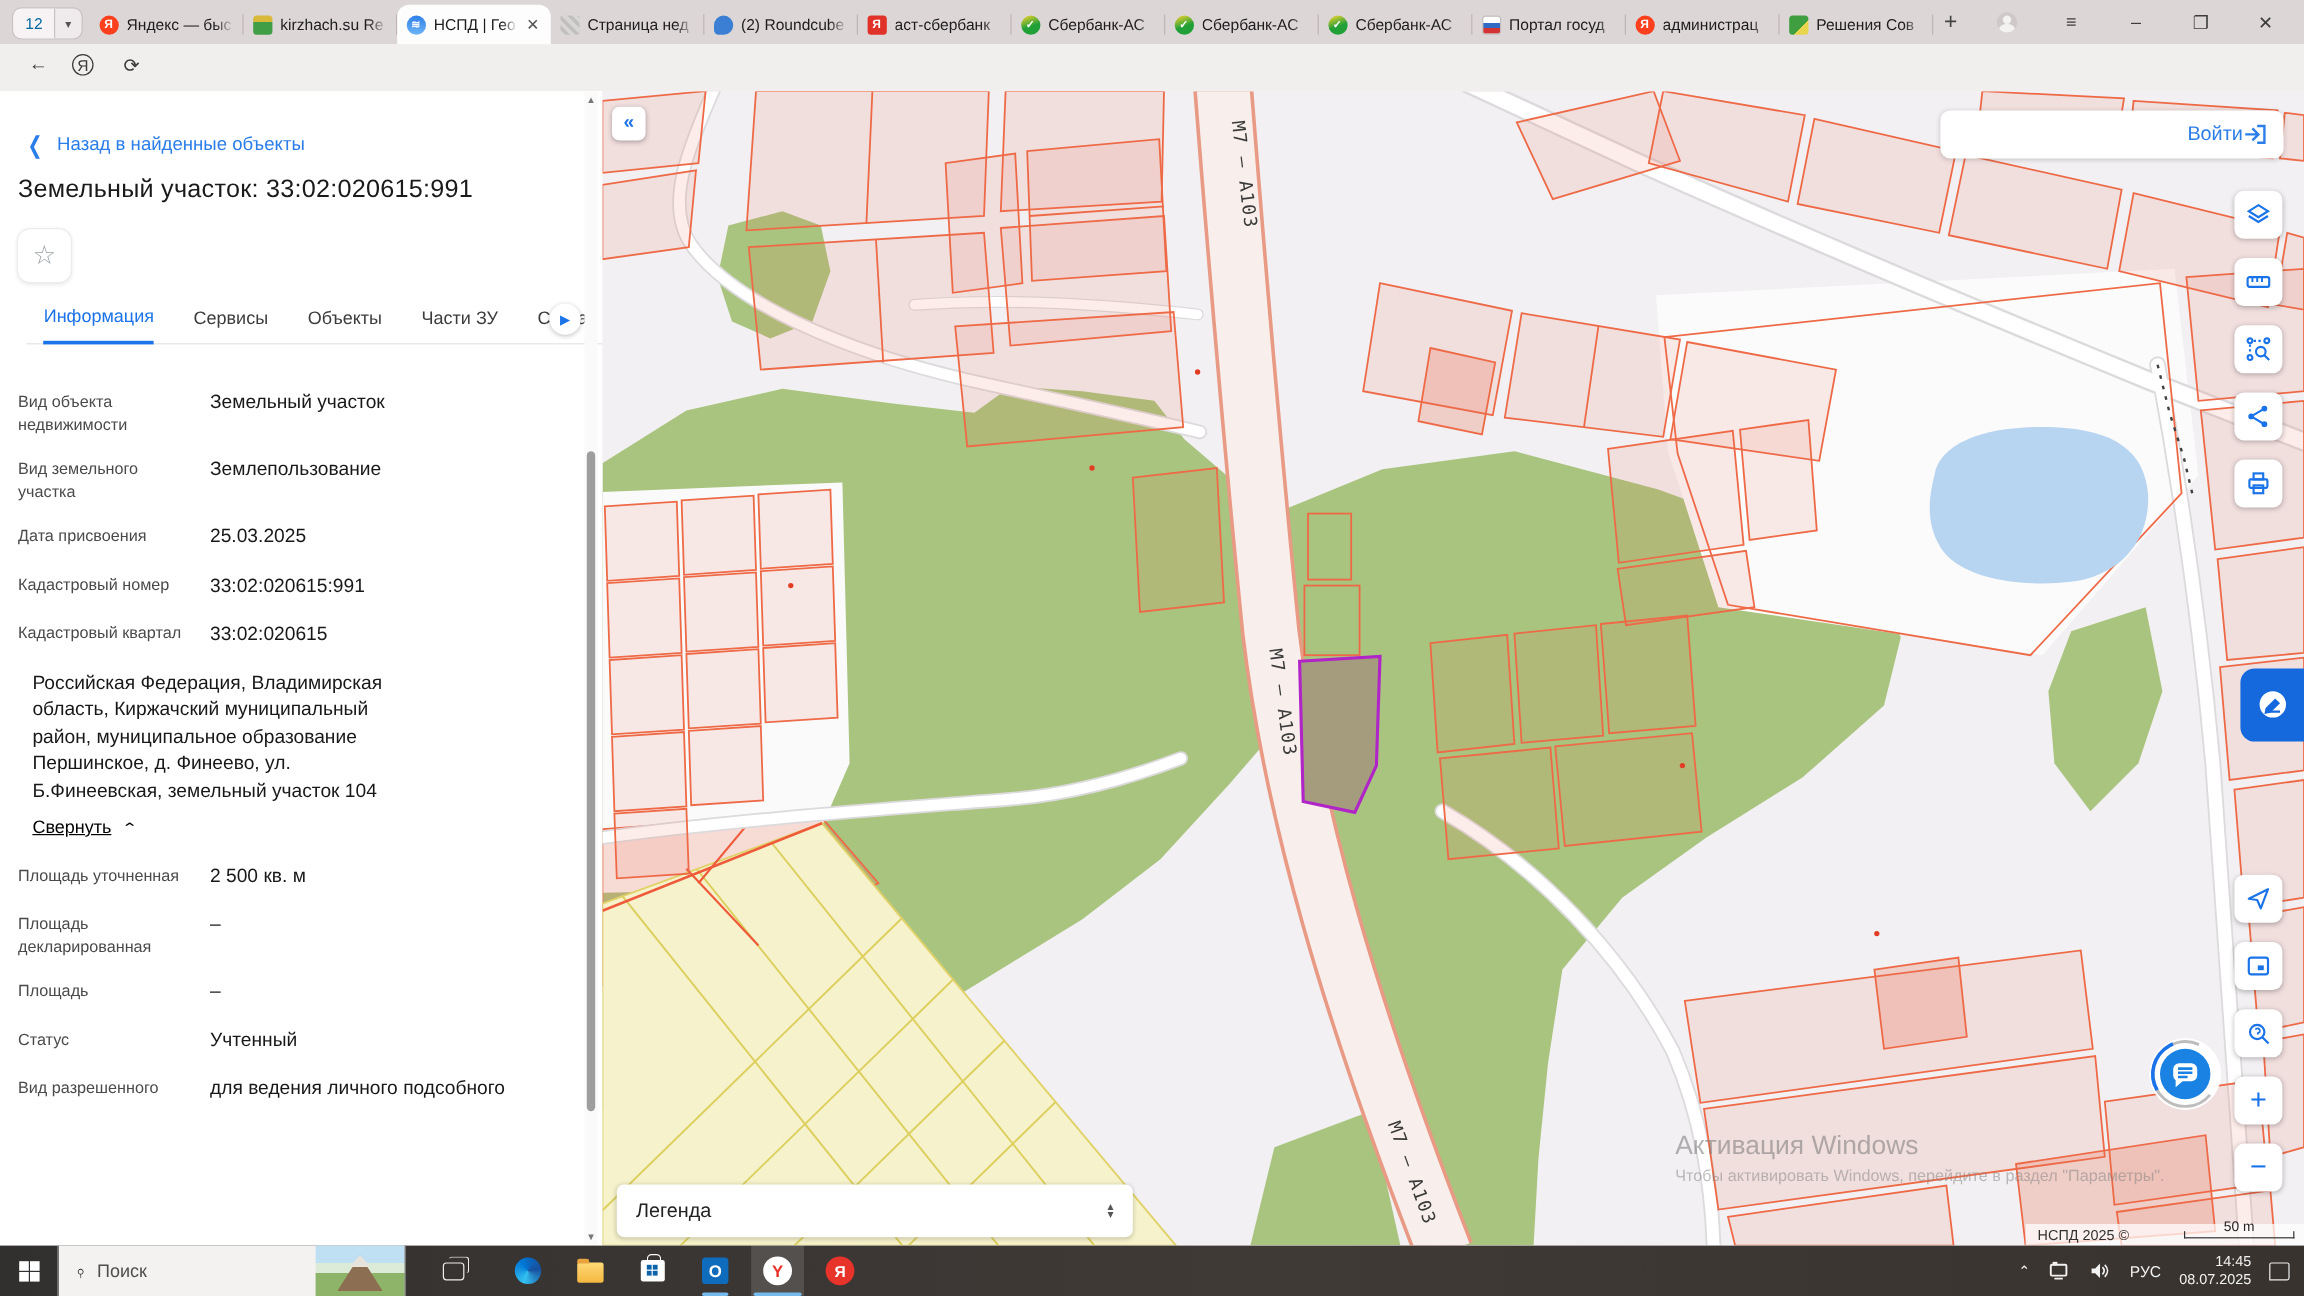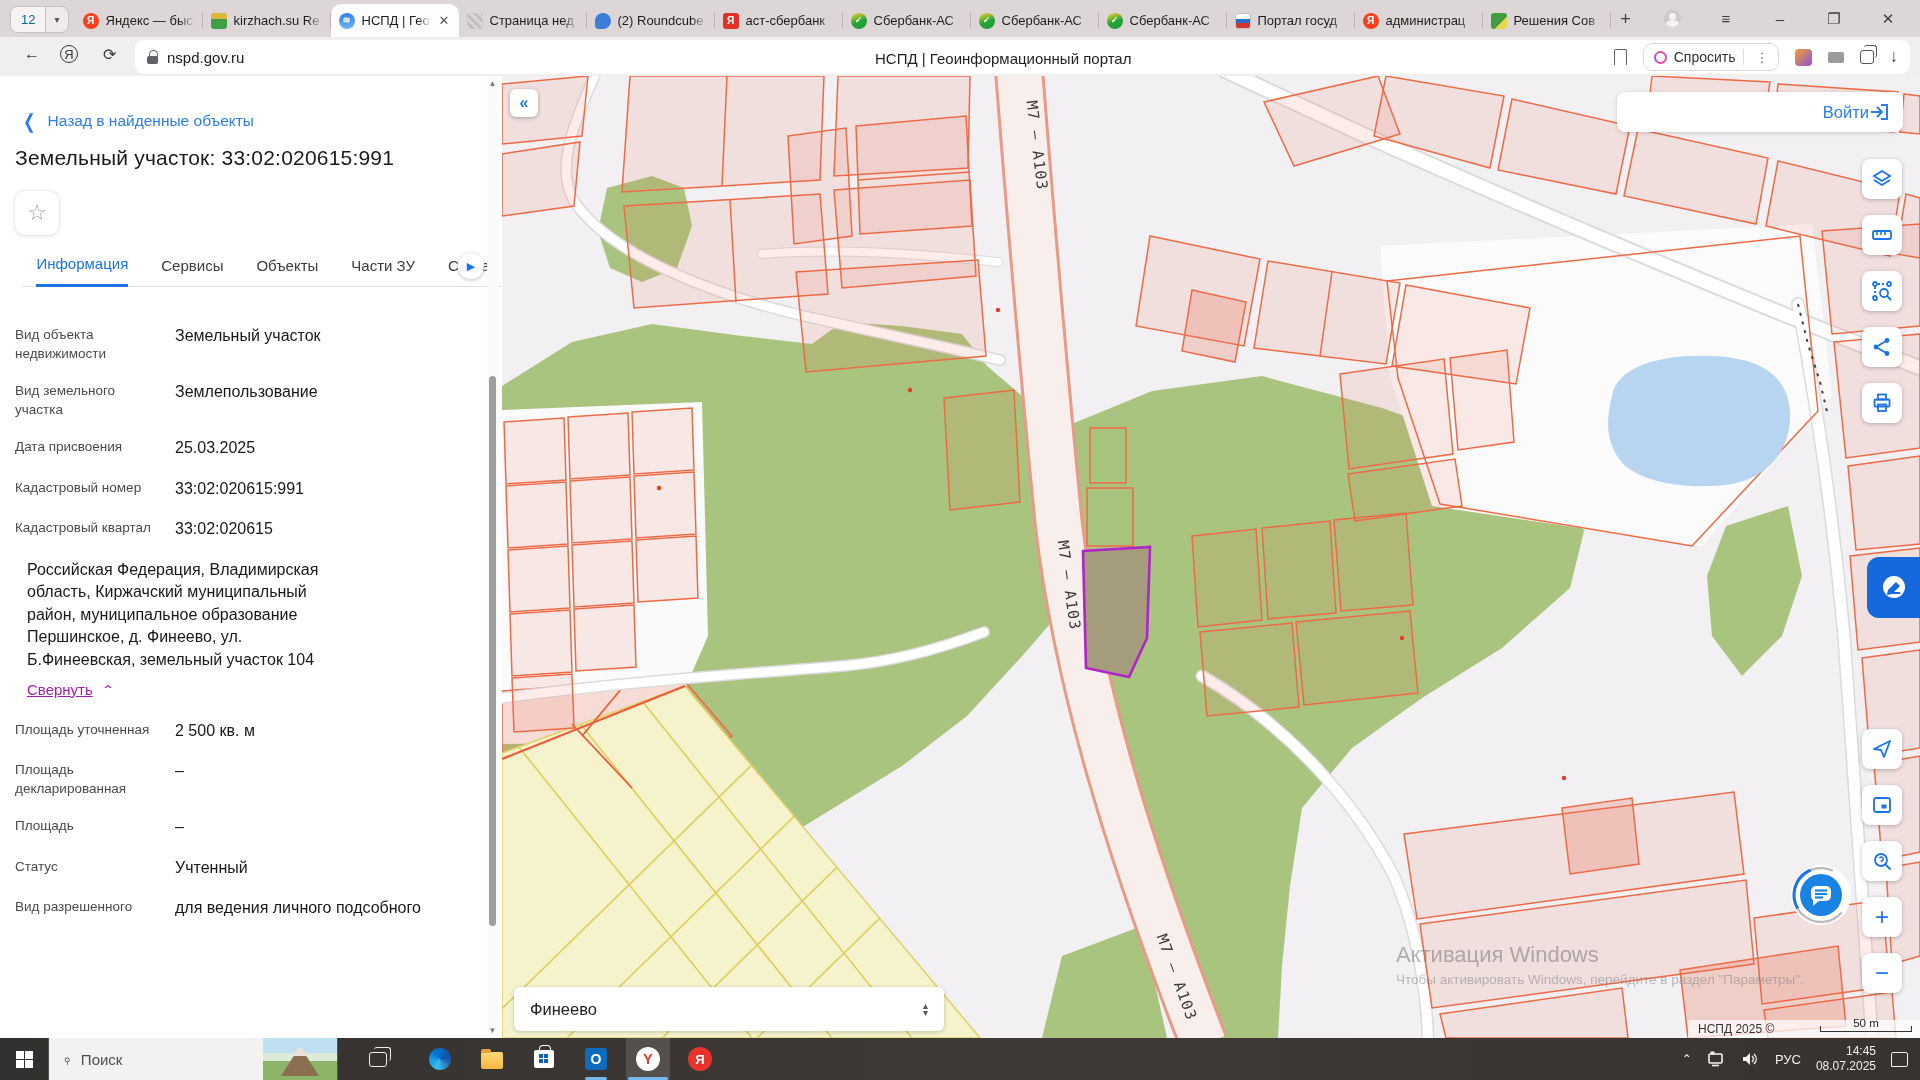--- a/index.html
+++ b/index.html
@@ -87,21 +87,21 @@
   .ptab{font-size:15px;color:#3c3c3c;padding-bottom:12px;white-space:nowrap;}
   .ptab.active{color:#1a73e8;border-bottom:3px solid #1a73e8;margin-bottom:-1px;}
   .ptab.trunc{width:42px;overflow:hidden;}
   .ptab-next{position:absolute;right:18px;bottom:7px;width:26px;height:26px;border-radius:50%;background:#fff;
     box-shadow:0 1px 4px rgba(0,0,0,.25);display:flex;align-items:center;justify-content:center;
     color:#1a73e8;font-size:11px;}
   .fields{padding:38px 0 0 15px;}
   .frow{display:flex;margin-bottom:18px;}
   .flabel{width:148px;flex:none;font-size:13.5px;line-height:19px;color:#4a4a4a;}
   .fval{margin-left:12px;width:292px;font-size:16px;line-height:22.5px;color:#181818;}
-  .collapse-link{margin-top:8px;color:#a21caf;font-size:15px;display:flex;align-items:center;gap:10px;}
+  .collapse-link{margin-top:8px;color:#000000;font-size:15px;display:flex;align-items:center;gap:10px;}
   .collapse-link u{text-decoration:underline;}
   .collapse-link .up{font-size:12px;transform:scaleX(1.4);}
   .pscroll{position:absolute;right:4px;top:0;width:11px;height:962px;background:#fafafa;}
   .pscroll .thumb{position:absolute;left:2px;width:7px;border-radius:4px;background:#9e9e9e;top:300px;height:550px;}
   .pscroll .arr{position:absolute;left:0;width:11px;text-align:center;font-size:8px;color:#777;}
 
   
   .map{position:relative;flex:1;height:962px;overflow:hidden;background:#f2f0f2;}
   .map svg.base{position:absolute;left:0;top:0;}
   .collapse-btn{position:absolute;left:8px;top:13px;width:28px;height:28px;border-radius:6px;background:#fff;
@@ -236,38 +236,20 @@
       <span class="ic">–</span>
       <span class="ic">❐</span>
       <span class="ic">✕</span>
     </div>
   </div>
 
   <div class="addrbar">
     <span class="nav-ic" style="left:24px">←</span>
     <span class="nav-ic" style="left:60px;font-size:13px;border:1.5px solid #3a3a3a;border-radius:50%;width:18px;height:18px;display:flex;align-items:center;justify-content:center;">Я</span>
     <span class="nav-ic" style="left:103px">⟳</span>
-    <div class="addr-field">
-      <span class="lock"></span>
-      <span class="url">nspd.gov.ru</span>
-      <span class="page-title-center">НСПД | Геоинформационный портал</span>
-      <div class="addr-right">
-        <span class="bookm"></span>
-        <div class="ask-pill">
-          <span class="ask-spark"></span>
-          <span class="t">Спросить</span>
-          <span class="sep"></span>
-          <span class="dots">⋮</span>
-        </div>
-        <span class="ext1"></span>
-        <span class="ext2"></span>
-        <span class="tabs-ic"></span>
-        <span class="dl">↓</span>
-      </div>
-    </div>
   </div>
 
   <div class="content">
 
     <aside class="panel">
       <div class="backrow">
         <span class="ch">❮</span>
         <span class="t">Назад в найденные объекты</span>
       </div>
       <h1 class="obj">Земельный участок: 33:02:020615:991</h1>
@@ -611,21 +593,21 @@
           <line x1="26" y1="34.5" x2="34" y2="34.5" stroke="#1a82e2" stroke-width="2.2"></line>
         </svg>
       </div>
 
       <div class="wm">
         <div class="l1">Активация Windows</div>
         <div class="l2">Чтобы активировать Windows, перейдите в раздел "Параметры".</div>
       </div>
 
       <div class="legend">
-        <span class="t">Финеево</span>
+        <span class="t">Легенда</span>
         <span class="uf">
             <span>▴</span>
             <span>▾</span>
           </span>
       </div>
 
       <div class="attrib">
         <span>НСПД 2025 ©</span>
         <span class="scalebar">
           <span class="scaleline">

